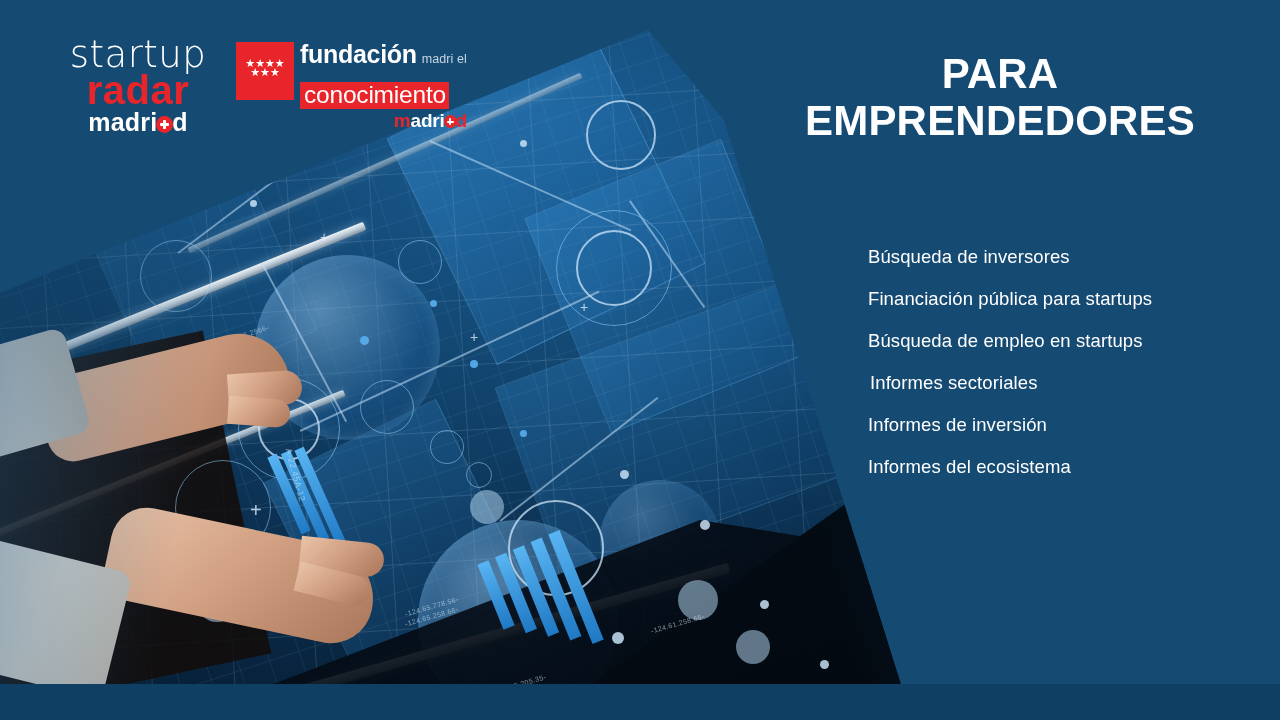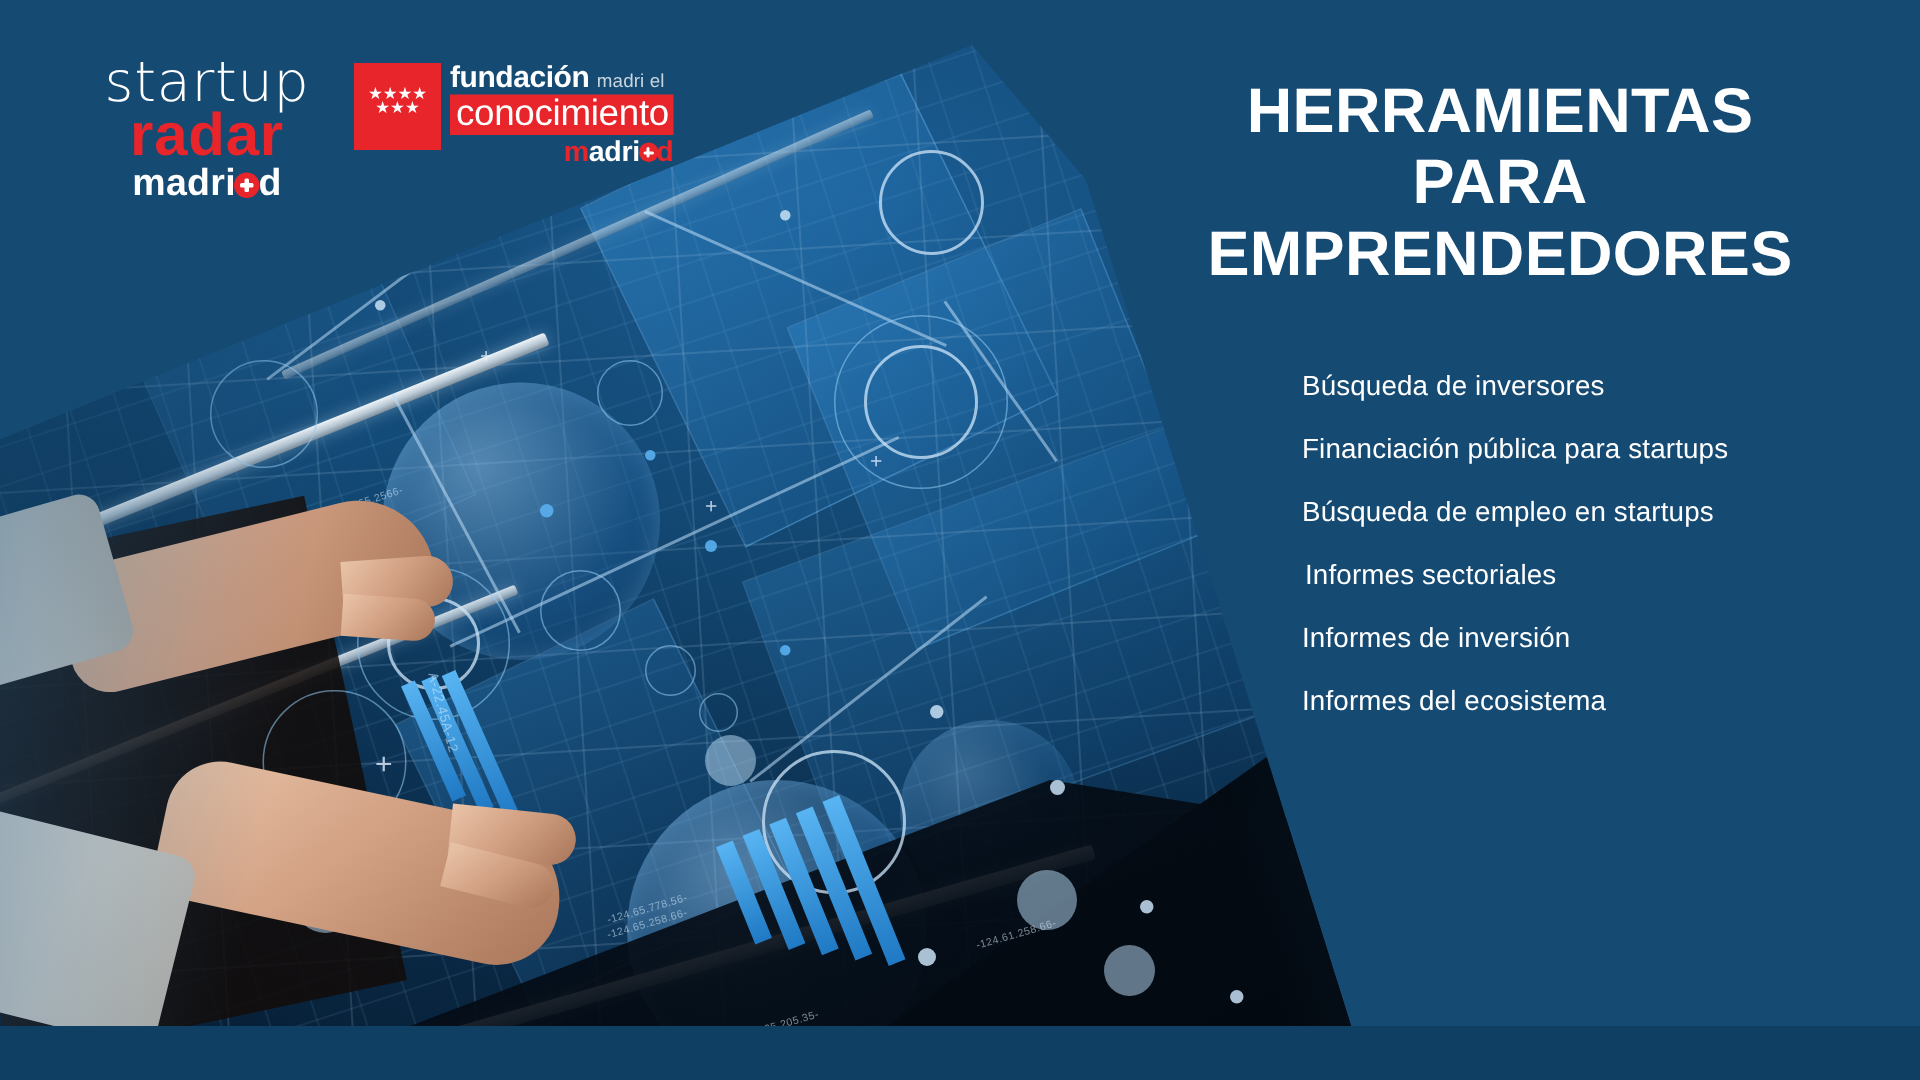--- a/index.html
+++ b/index.html
@@ -196,42 +196,42 @@
     line-height: 9px;
     letter-spacing: 0px;
   }
   .fk-text { margin-left: 6px; }
   .fk-row1 {
     display: flex;
     align-items: baseline;
     line-height: 1;
   }
   .fk-fundacion {
-    font-size: 20px;
+    font-size: 25px;
     font-weight: 700;
     color: #ffffff;
     letter-spacing: -.3px;
   }
   .fk-paraal {
     font-size: 12.5px;
     font-weight: 400;
     color: #c9d6e0;
     margin-left: 5px;
     letter-spacing: .1px;
   }
   .fk-conocimiento {
     background: #e8252a;
     color: #ffffff;
     font-size: 24.5px;
     font-weight: 400;
     letter-spacing: -.2px;
     line-height: 1.08;
     padding: 0 3px 1px 4px;
     display: inline-block;
-    margin-top: 1px;
+    margin-top: 15px;
   }
   .fk-madrid {
     text-align: right;
     font-size: 19px;
     font-weight: 700;
     color: #ffffff;
     line-height: 1.15;
     margin-top: 1px;
     letter-spacing: -.2px;
   }
@@ -399,21 +399,20 @@
         <span class="fk-paraal">madri el</span>
       </div>
       <div class="fk-conocimiento">conocimiento</div>
       <div class="fk-madrid">
         <span class="r">m</span><span>adri</span><span class="plus-badge sm"></span><span class="r">d</span>
       </div>
     </div>
   </div>
 
   <div id="title">
-    <div>HERRAMIENTAS</div>
     <div>PARA</div>
     <div>EMPRENDEDORES</div>
   </div>
 
   <div id="bullets">
     <div class="bullet">Búsqueda  de inversores</div>
     <div class="bullet">Financiación pública  para startups</div>
     <div class="bullet">Búsqueda  de empleo  en startups</div>
     <div class="bullet indent">Informes  sectoriales</div>
     <div class="bullet">Informes  de inversión</div>

